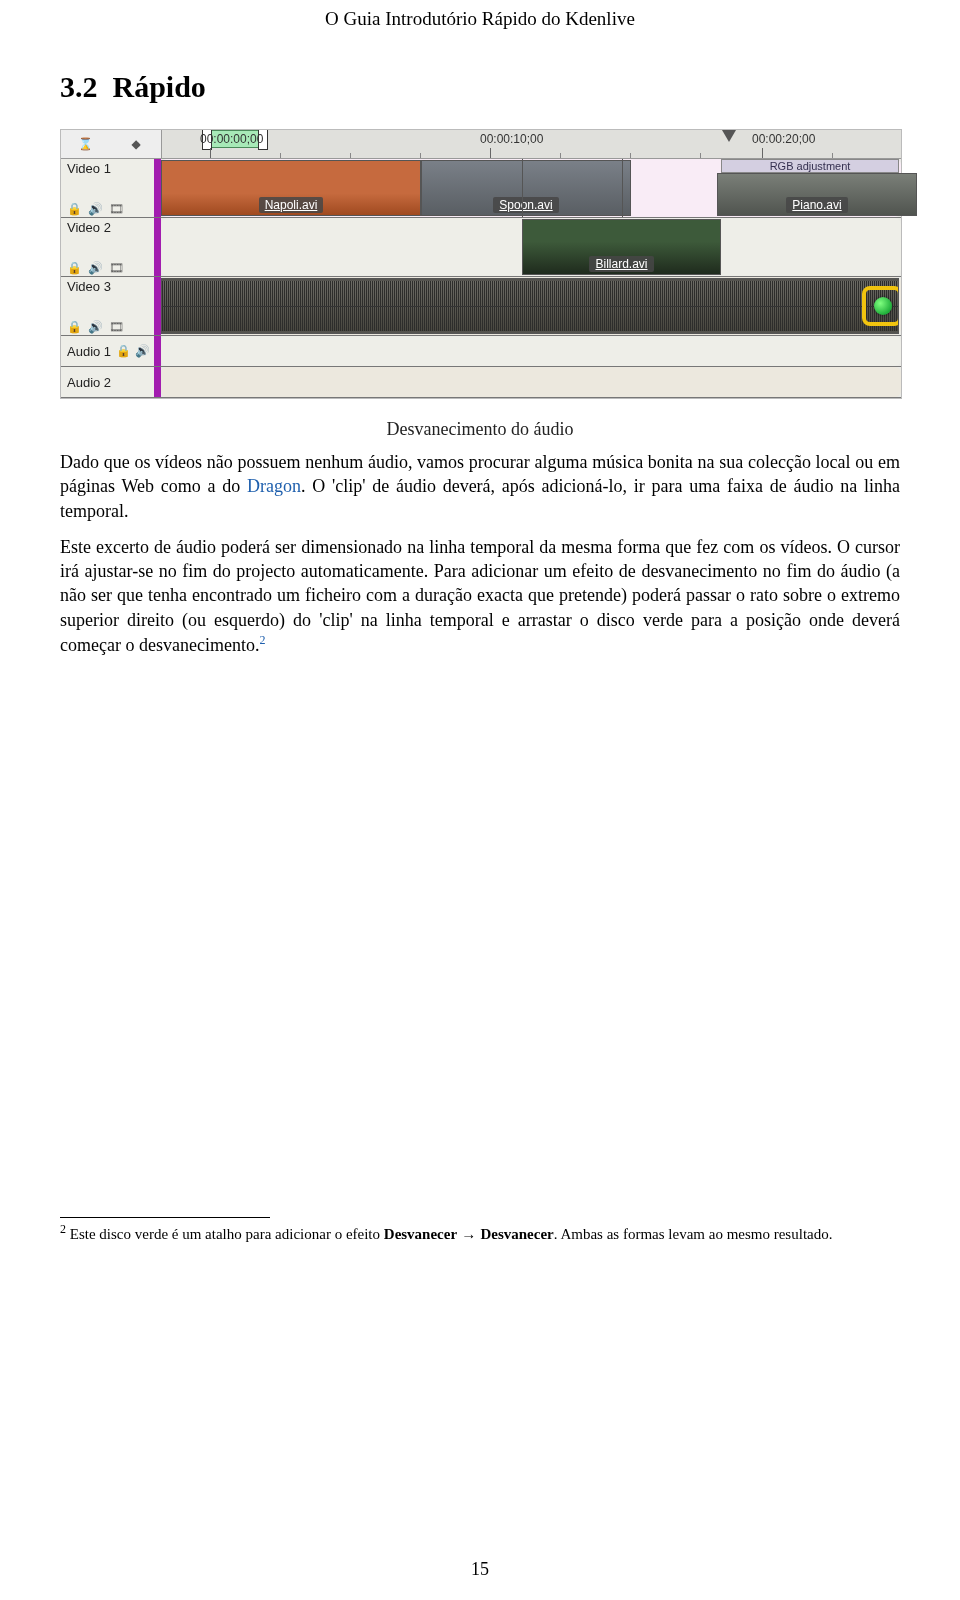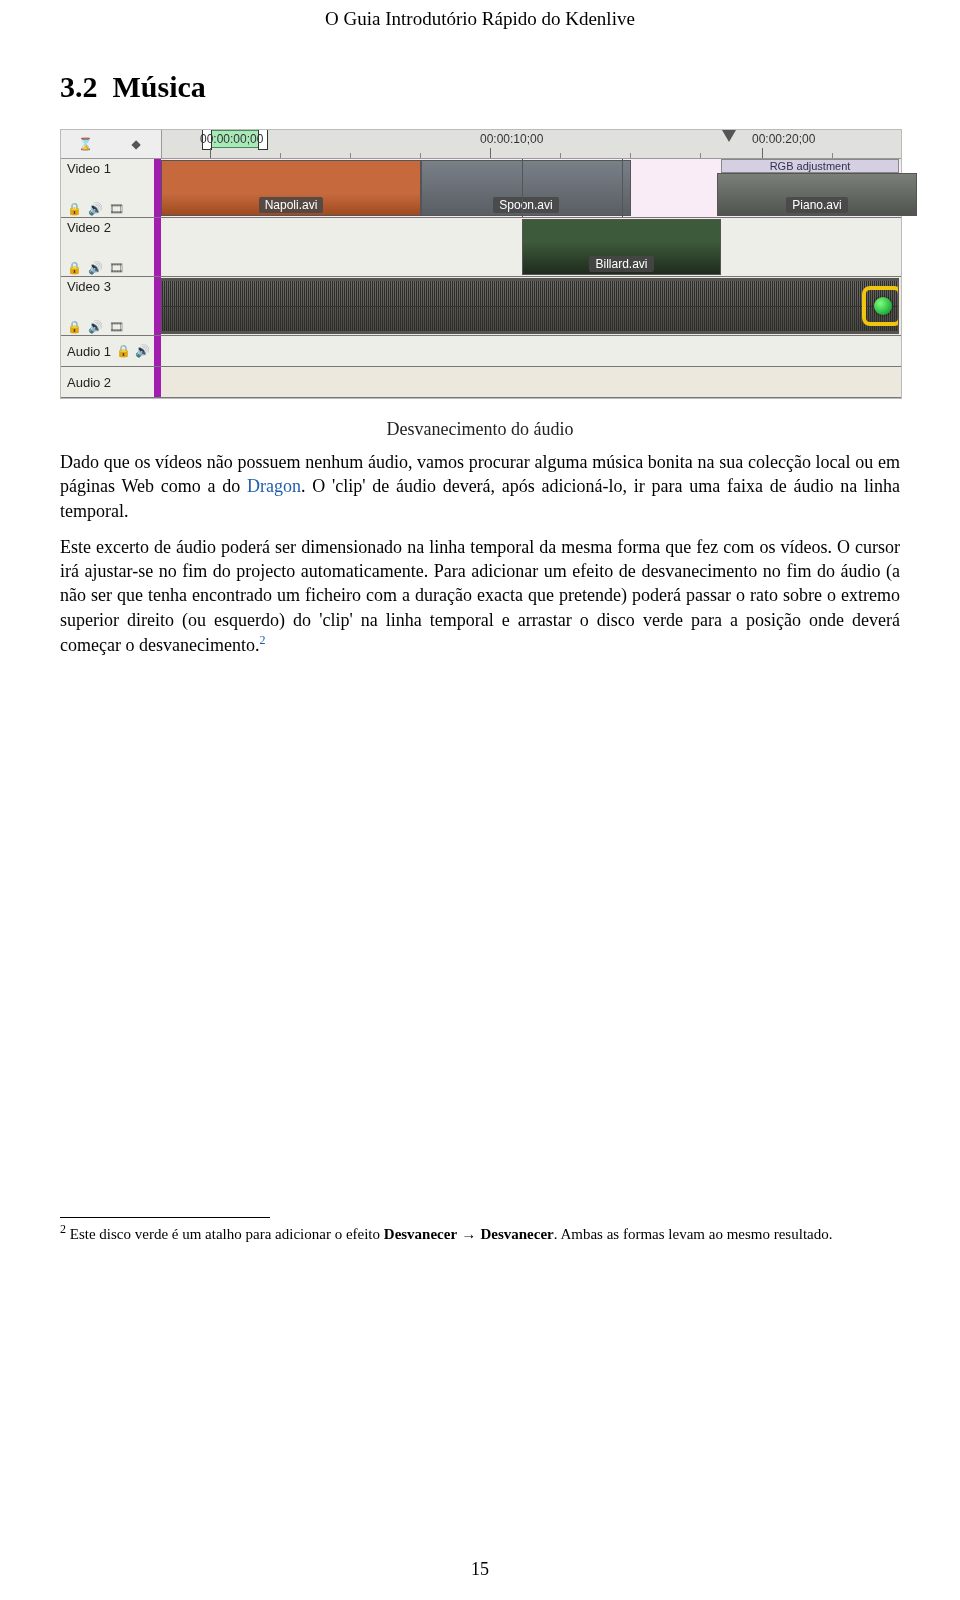--- a/index.html
+++ b/index.html
@@ -165,20 +165,21 @@
     overflow: hidden;
   }
   .clip-label {
     background: rgba(70,70,70,0.85);
     color: #fff;
     font-size: 12px;
     padding: 1px 6px;
     margin: 0 auto 2px auto;
     border-radius: 2px;
     white-space: nowrap;
+    text-decoration: underline;
   }
   .clip.napoli { left: 0px; width: 260px; background: linear-gradient(#c66a3e 60%, #a04a20); }
   .clip.spoon  { left: 260px; width: 210px; background: linear-gradient(#7a8088, #595e63); }
   .clip.piano  { left: 556px; width: 200px; background: linear-gradient(#7a7f78, #50544f); text-align: center; }
   .rgb-strip {
     position:absolute; top:0; left:560px; width:178px; height:14px;
     background:#d4cfe1; color:#353050; font-size:11px;
     display:flex; align-items:center; justify-content:center;
     border:1px solid #888; box-sizing:border-box;
   }
@@ -253,21 +254,21 @@
   .arrow { font-family: Arial, sans-serif; }
 </style>
 </head>
 <body>
 
 <div class="page">
 
   <div class="doc-header">O Guia Introdutório Rápido do Kdenlive</div>
 
   <div class="section-heading">
-    <span>3.2</span>&nbsp;&nbsp;<span>Música</span>
+    <span>3.2</span>&nbsp;&nbsp;<span>Rápido</span>
   </div>
 
   <div class="timeline">
 
     <div class="ruler-row">
       <div class="ruler-left">
         <span class="mini-icon">⌛</span>
         <span class="mini-icon">◆</span>
       </div>
       <div class="ruler-right">

